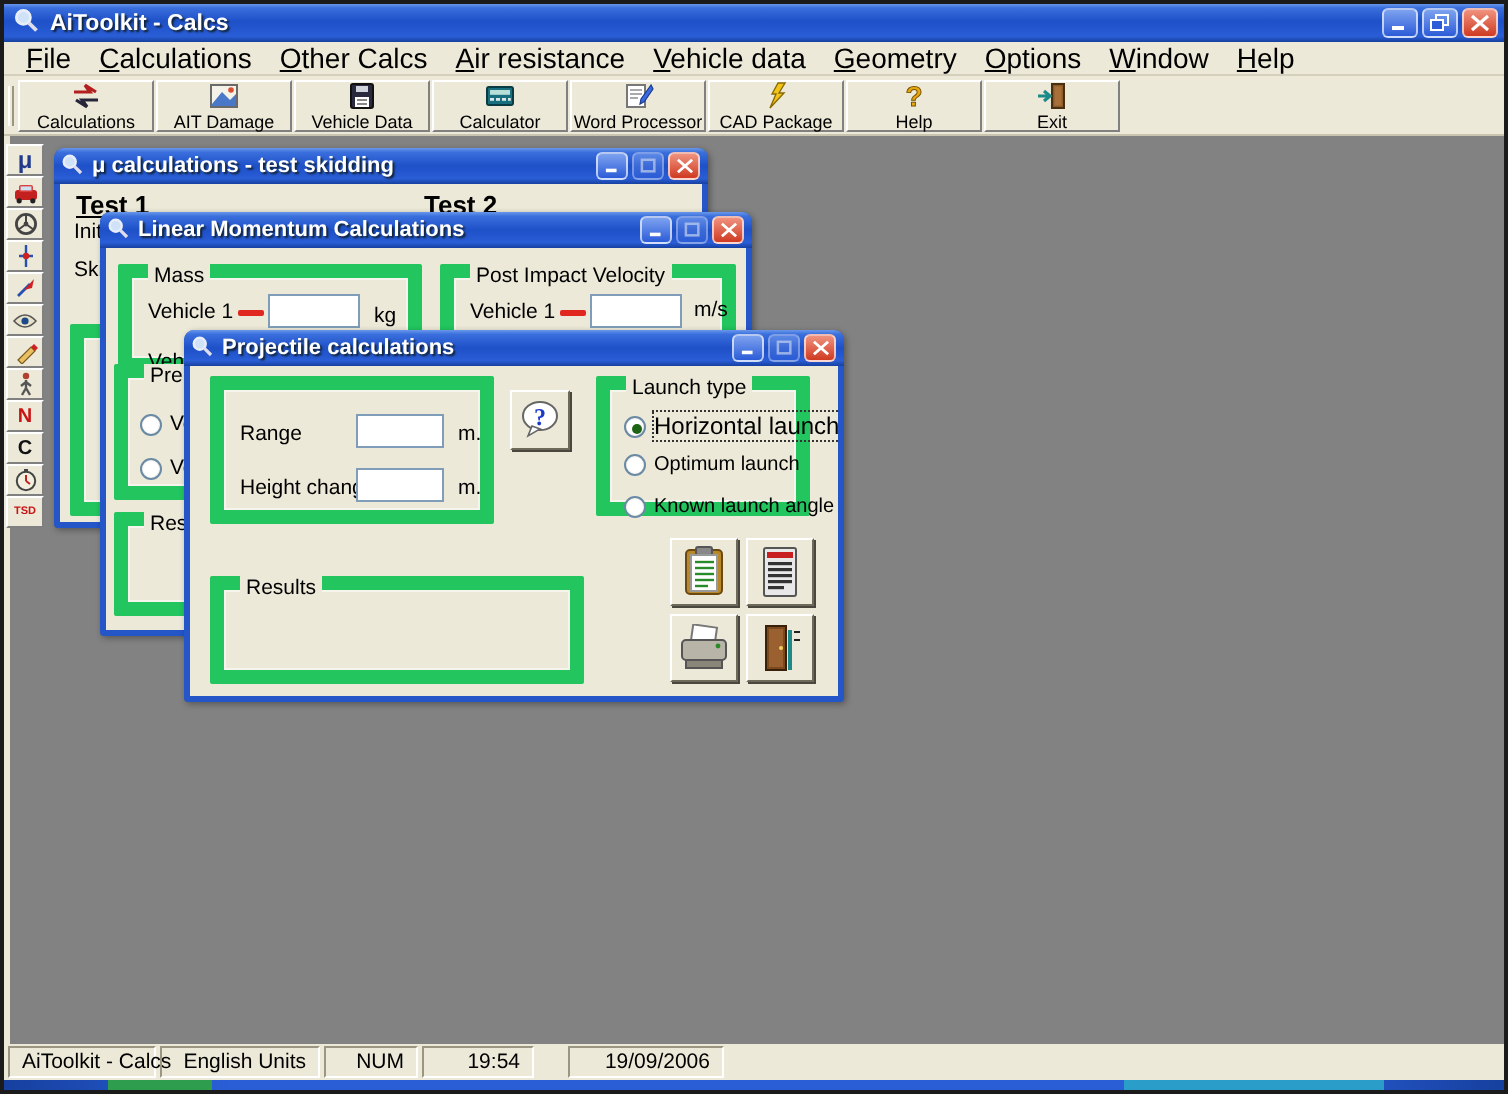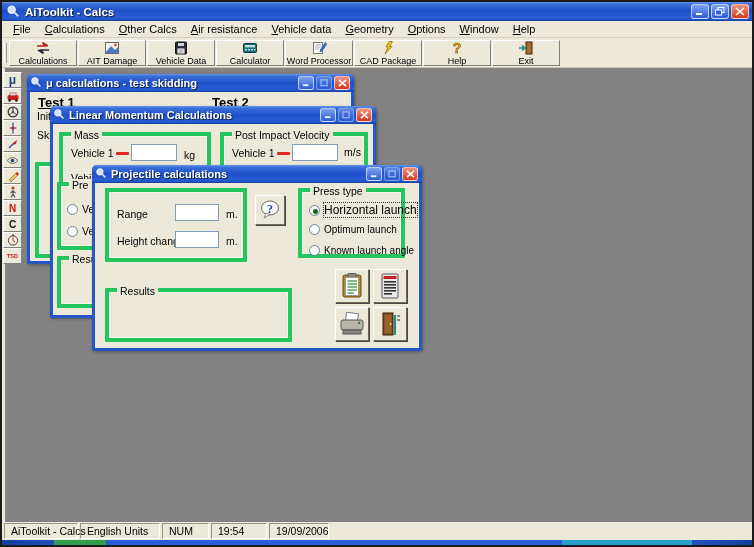--- a/index.html
+++ b/index.html
@@ -26,21 +26,21 @@
   }
   .wbtn.close { background:linear-gradient(180deg,#f0927e,#cf3a22); }
   .wbtn.dim { opacity:.55; }
   .wbtn svg { display:block; margin:2px auto 0; }
   
   .menubar {
     position:absolute; left:0; top:19px; right:0; height:17px;
     background:#ece9d8; border-bottom:1px solid #d4d0bc;
     display:flex; align-items:center; padding-left:4px;
   }
-  .menu-item { padding:1px 7px; font-size:11px; cursor:default; }
+  .menu-item { padding:1px 7px; font-size:14px; cursor:default; }
   .menu-item::first-letter { text-decoration:underline; }
   
   .toolbar {
     position:absolute; left:0; top:37px; right:0; height:29px;
     background:#ece9d8; border-bottom:1px solid #c8c4b0;
     display:flex; align-items:stretch; padding:1px 0 1px 7px;
   }
   .tgrip { position:absolute; left:2px; top:4px; bottom:4px; width:3px;
     border-left:1px solid #fff; border-right:1px solid #9a9682; }
   .tbtn {
@@ -72,21 +72,21 @@
   .win-title {
     height:18px; margin:0 -3px; border-radius:5px 5px 0 0;
     background:linear-gradient(180deg,#6a97ea 0%,#3a6fdd 12%,#1e50c8 50%,#2a5ed6 85%,#16409f 100%);
     display:flex; align-items:center; gap:4px; padding:0 3px; position:relative;
   }
   .win-title .wt { color:#fff; font-weight:bold; font-size:11px; text-shadow:1px 1px 1px #123; white-space:nowrap; }
   .win-title .winbtns { top:2px; right:4px; }
   .win-title .wbtn { width:16px; height:14px; }
   .win-body { position:relative; background:#ece9d8; height:calc(100% - 18px); overflow:hidden; }
   
-  .group { position:absolute; border:4px solid #22c55e; border-radius:1px;
+  .group { position:absolute; border:7px solid #22c55e; border-radius:1px;
            box-shadow:inset 0 0 0 1px rgba(255,255,255,.55); }
   .group > .glabel { position:absolute; top:-7px; left:8px; background:#ece9d8;
            padding:0 3px; font-size:10.5px; white-space:nowrap; }
   .field-label { position:absolute; font-size:10.5px; white-space:nowrap; }
   .txt {
     position:absolute; width:46px; height:17px;
     border:1px solid #7f9db9; background:#fff; font-size:11px; padding:0 2px;
     font-family:"Liberation Sans", sans-serif;
   }
   .dash { position:absolute; width:13px; height:3px; background:#e02820; border-radius:1px; }
@@ -107,21 +107,21 @@
     border:1px solid; border-color:#fff #6e6a5a #6e6a5a #fff;
     box-shadow:1px 1px 0 #4a483e;
     display:flex; align-items:center; justify-content:center; cursor:pointer;
   }
   
   .statusbar { position:absolute; left:0; top:520px; right:0; height:18px;
     background:#ece9d8; display:flex; gap:2px; padding:1px 2px; font-size:10.5px; }
   .spanel { border:1px solid; border-color:#9a9682 #fff #fff #9a9682;
     display:flex; align-items:center; padding:0 6px; white-space:nowrap; }
   .spanel.grow { flex:1; }
-  .spanel.center { justify-content:flex-start; }
+  .spanel.center { justify-content:flex-end; }
   .bottom-strip { position:absolute; left:0; top:538px; right:0; height:5px;
     background:linear-gradient(90deg,#16409f,#2a5ed6 15%,#2a5ed6 85%,#16409f); }
   .bs-green { position:absolute; left:52px; top:0; width:52px; height:100%; background:#2e9e4e; }
   .bs-cyan  { position:absolute; left:560px; top:0; width:130px; height:100%; background:#2a9ec8; }
 </style>
 </head>
 <body>
 
 <div class="titlebar">
   <span>
@@ -456,21 +456,21 @@
 
       <div class="sqbtn" style="left:160px; top:12px; width:30px; height:30px;">
         <svg width="22" height="22" viewBox="0 0 22 22">
             <ellipse cx="11" cy="9" rx="8.5" ry="7" fill="#fff" stroke="#666"></ellipse>
             <path d="M7 14 L5 19 L11 15.5 Z" fill="#fff" stroke="#666" stroke-width=".8"></path>
             <text x="11" y="13.5" text-anchor="middle" font-size="12" font-weight="bold" font-family="Liberation Serif, serif" fill="#1a3ac8">?</text>
           </svg>
       </div>
 
       <div class="group" style="left:203px; top:5px; width:107px; height:70px;">
-        <span class="glabel">Press type</span>
+        <span class="glabel">Launch type</span>
         <span class="radio-row" style="left:7px; top:11px;">
           <span class="radio sel"></span>
           <span class="rl focus" style="font-size:12px;">Horizontal launch</span>
         </span>
         <span class="radio-row" style="left:7px; top:32px;">
           <span class="radio"></span>
           <span class="rl" style="font-size:10px;">Optimum launch</span>
         </span>
         <span class="radio-row" style="left:7px; top:53px;">
           <span class="radio"></span>
@@ -539,20 +539,20 @@
     </div>
   <div class="spanel center" style="width:80px;">
       <span>English Units</span>
     </div>
   <div class="spanel center" style="width:47px;">
       <span>NUM</span>
     </div>
   <div class="spanel center" style="width:56px;">
       <span>19:54</span>
     </div>
-  <div class="spanel center" style="width:60px;">
+  <div class="spanel center" style="width:78px;margin-left:15px;">
       <span>19/09/2006</span>
     </div>
 </div>
 <div class="bottom-strip">
   <span class="bs-green"></span>
   <span class="bs-cyan"></span>
 </div>
 
 </body></html>

